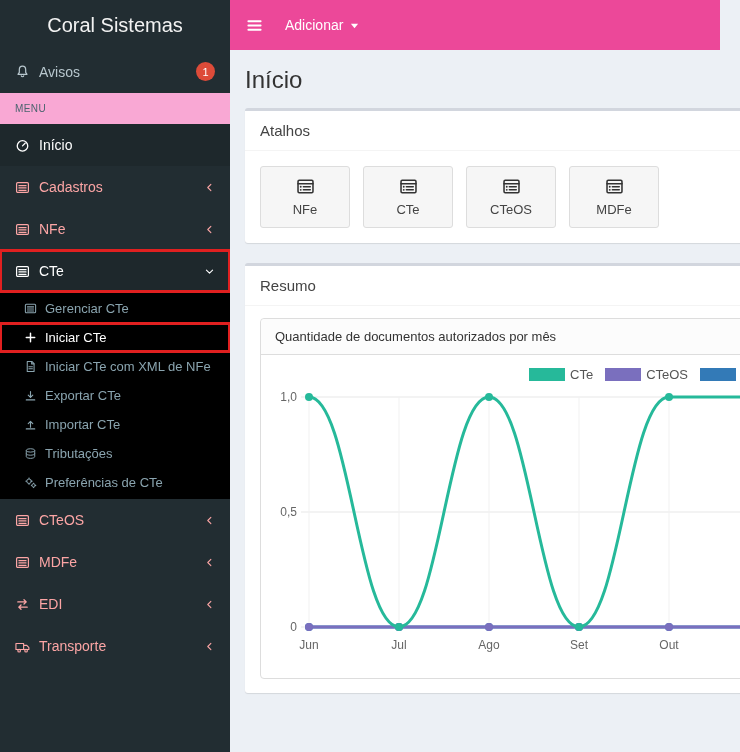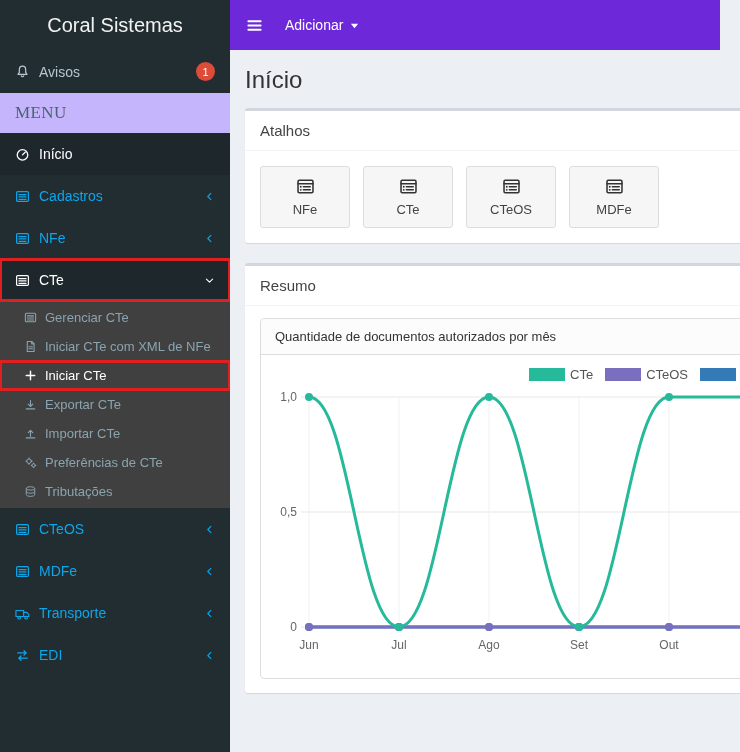--- a/index.html
+++ b/index.html
@@ -10,34 +10,34 @@
     background:#ecf0f5; font-size:14px;
   }
   .app { display:flex; width:720px; height:752px; }
 
   
   .sidebar { width:230px; min-width:230px; background:#222d32; color:#b8c7ce; height:752px; overflow:hidden; }
   .brand { height:50px; line-height:50px; text-align:center; color:#f2f2f2; font-size:20px; background:#222d32; }
   .avisos { display:flex; align-items:center; gap:9px; padding:12px 15px; color:#b8c7ce; cursor:pointer;justify-content:center; }
   .badge { margin-left:auto; background:#dd4b39; color:#fff; border-radius:50%; width:19px; height:19px;
            font-size:11px; display:flex; align-items:center; justify-content:center; }
-  .menu-hdr { background:#c4b5fd; color:#4b646f; font-size:17px; padding:10px 15px; letter-spacing:.4px;font-family:Liberation Serif, serif; }
-  .mi { display:flex; align-items:center; gap:9px; padding:13px 15px; font-size:14px; color:#0ea5e9; cursor:pointer; }
+  .menu-hdr { background:#f9a8d4; color:#4b646f; font-size:10px; padding:10px 15px; letter-spacing:.4px; }
+  .mi { display:flex; align-items:center; gap:9px; padding:13px 15px; font-size:14px; color:#fca5a5; cursor:pointer; }
   .mi.active, .mi.open { background:#1e282c; color:#fff; }
   .chev { margin-left:auto; width:11px; height:11px; }
-  .submenu { background:#404040; margin:0; padding:2px 0; list-style:none; }
+  .submenu { background:#000000; margin:0; padding:2px 0; list-style:none; }
   .smi { display:flex; align-items:center; gap:8px; padding:7px 5px 7px 24px; font-size:13px; color:#8aa4af; cursor:pointer; }
   .smi.active { color:#fff; }
   .annotated { outline:3px solid #e02020; outline-offset:-2px; }
   .ic { width:15px; height:15px; flex:none; }
   .ic13 { width:13px; height:13px; flex:none; }
 
   
   main { flex:1; min-width:0; display:flex; flex-direction:column; }
-  .topbar { height:50px; min-height:50px; background:#6d28d9; display:flex; align-items:center; color:#fff; }
+  .topbar { height:50px; min-height:50px; background:#ec4899; display:flex; align-items:center; color:#fff; }
   .hamb { padding:0 16px; cursor:pointer; display:flex; align-items:center; }
   .hamb svg { width:17px; height:17px; }
   .add { display:flex; align-items:center; gap:7px; font-size:14px; cursor:pointer; padding:0 6px; }
   .add svg { width:9px; height:9px; }
 
   .content { padding:6px 0 0 15px; }
   h1 { font-size:24px; font-weight:400; color:#333; margin:10px 0 14px 0; }
 
   .box { background:#fff; border-top:3px solid #d2d6de; border-radius:3px;
          box-shadow:0 1px 1px rgba(0,0,0,.1); width:565px; margin-bottom:20px; }
@@ -224,56 +224,56 @@
           </svg>
       </div>
 
       <ul class="submenu">
         <li class="smi">
           <svg class="ic13">
               <use href="#i-table"></use>
             </svg>
           <span>Gerenciar CTe</span>
         </li>
+        <li class="smi active annotated">
+          <svg class="ic13">
+              <use href="#i-plus"></use>
+            </svg>
+          <span>Iniciar CTe</span>
+        </li>
         <li class="smi">
           <svg class="ic13">
               <use href="#i-file"></use>
             </svg>
           <span>Iniciar CTe com XML de NFe</span>
         </li>
-        <li class="smi active annotated">
-          <svg class="ic13">
-              <use href="#i-plus"></use>
-            </svg>
-          <span>Iniciar CTe</span>
-        </li>
         <li class="smi">
           <svg class="ic13">
               <use href="#i-download"></use>
             </svg>
           <span>Exportar CTe</span>
         </li>
         <li class="smi">
           <svg class="ic13">
               <use href="#i-upload"></use>
             </svg>
           <span>Importar CTe</span>
         </li>
         <li class="smi">
           <svg class="ic13">
+              <use href="#i-coins"></use>
+            </svg>
+          <span>Tributações</span>
+        </li>
+        <li class="smi">
+          <svg class="ic13">
               <use href="#i-gears"></use>
             </svg>
           <span>Preferências de CTe</span>
         </li>
-        <li class="smi">
-          <svg class="ic13">
-              <use href="#i-coins"></use>
-            </svg>
-          <span>Tributações</span>
-        </li>
       </ul>
 
       <div class="mi">
         <svg class="ic">
             <use href="#i-table"></use>
           </svg>
         <span>CTeOS</span>
         <svg class="chev">
             <use href="#i-chevl"></use>
           </svg>
@@ -284,33 +284,33 @@
             <use href="#i-table"></use>
           </svg>
         <span>MDFe</span>
         <svg class="chev">
             <use href="#i-chevl"></use>
           </svg>
       </div>
 
       <div class="mi">
         <svg class="ic">
+            <use href="#i-exchange"></use>
+          </svg>
+        <span>EDI</span>
+        <svg class="chev">
+            <use href="#i-chevl"></use>
+          </svg>
+      </div>
+
+      <div class="mi">
+        <svg class="ic">
             <use href="#i-truck"></use>
           </svg>
         <span>Transporte</span>
-        <svg class="chev">
-            <use href="#i-chevl"></use>
-          </svg>
-      </div>
-
-      <div class="mi">
-        <svg class="ic">
-            <use href="#i-exchange"></use>
-          </svg>
-        <span>EDI</span>
         <svg class="chev">
             <use href="#i-chevl"></use>
           </svg>
       </div>
     </nav>
   </aside>
 
   <main>
     <header class="topbar">
       <span class="hamb">

